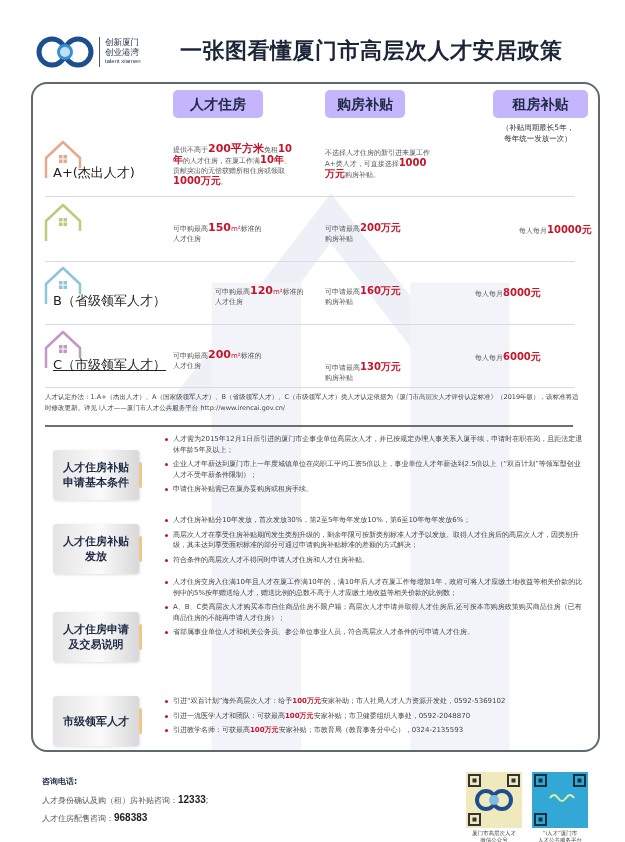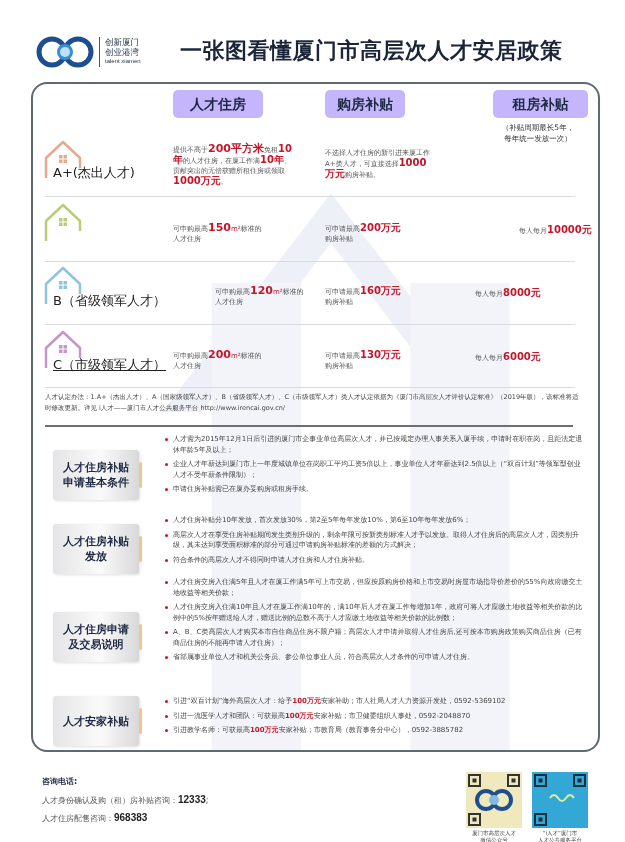--- a/index.html
+++ b/index.html
@@ -143,21 +143,21 @@
       <polyline points="5,40 5,20 22,4 39,20 39,30" fill="none" stroke="#c597c6" stroke-width="2.5" stroke-linejoin="round"></polyline>
       <rect x="18" y="17" width="3.5" height="3.5" fill="#c597c6"></rect>
         <rect x="22.5" y="17" width="3.5" height="3.5" fill="#c597c6"></rect>
       <rect x="18" y="21.5" width="3.5" height="3.5" fill="#c597c6"></rect>
         <rect x="22.5" y="21.5" width="3.5" height="3.5" fill="#c597c6"></rect>
     </svg>
     <div class="row-label" style="top:30px;text-decoration:underline;">C（市级领军人才）</div>
     <div class="cell" style="left:140px;top:24px;width:90px;">
       <span>可申购最高</span><span class="red bigger">200</span><span style="color:#c4162a">m²</span><span>标准的人才住房</span>
     </div>
-    <div class="cell" style="left:292px;top:24px;width:80px;">
+    <div class="cell" style="left:292px;top:36px;width:80px;">
       <span>可申请最高</span><span class="red big">130万元</span><br><span>购房补贴</span>
     </div>
     <div class="cell" style="left:442px;top:26px;width:100px;">
       <span>每人每月</span><span class="red big">6000元</span>
     </div>
   </div>
   <div class="sep" style="top:303px;"></div>
 
   <div class="note">人才认定办法：1.A+（杰出人才）、A（国家级领军人才）、B（省级领军人才）、C（市级领军人才）类人才认定依据为《厦门市高层次人才评价认定标准》（2019年版），该标准将适时修改更新。详见 i人才——厦门市人才公共服务平台 http://www.irencai.gov.cn/</div>
   <div class="thick-sep"></div>
@@ -186,33 +186,32 @@
     <li>符合条件的高层次人才不得同时申请人才住房和人才住房补贴。</li>
   </ul>
 
   <div class="sec-btn" style="top:528px;">
     <div>
         <div>人才住房申请</div>
         <div>及交易说明</div>
       </div>
   </div>
   <ul class="bullets" style="top:493px;">
-    <li>人才住房交房入住满5年且人才在厦工作满5年可上市交易，但应按原购房价格和上市交易时房屋市场指导价差价的55%向政府缴交土地收益等相关价款；</li>
     <li>人才住房交房入住满10年且人才在厦工作满10年的，满10年后人才在厦工作每增加1年，政府可将人才应缴土地收益等相关价款的比例中的5%按年赠送给人才，赠送比例的总数不高于人才应缴土地收益等相关价款的比例数；</li>
     <li>A、B、C类高层次人才购买本市自住商品住房不限户籍；高层次人才申请并取得人才住房后,还可按本市购房政策购买商品住房（已有商品住房的不能再申请人才住房）；</li>
     <li>省部属事业单位人才和机关公务员、参公单位事业人员，符合高层次人才条件的可申请人才住房。</li>
   </ul>
 
   <div class="sec-btn" style="top:612px;">
-    <div>人才安家补贴</div>
+    <div>市级领军人才</div>
   </div>
   <ul class="bullets" style="top:612px;">
     <li><span>引进“双百计划”海外高层次人才：给予</span><span class="red">100万元</span><span>安家补助；市人社局人才人力资源开发处，0592-5369102</span></li>
     <li><span>引进一流医学人才和团队：可获最高</span><span class="red">100万元</span><span>安家补贴；市卫健委组织人事处，0592-2048870</span></li>
-    <li><span>引进教学名师：可获最高</span><span class="red">100万元</span><span>安家补贴；市教育局（教育事务分中心），0592-3885782</span></li>
+    <li><span>引进教学名师：可获最高</span><span class="red">100万元</span><span>安家补贴；市教育局（教育事务分中心），0324-2135593</span></li>
   </ul>
 </div>
 
 <div class="footer">
   <div class="contact-title">咨询电话:</div>
   <div class="contact-line" style="top:42px;">
     <span>人才身份确认及购（租）房补贴咨询：</span><b>12333</b><span>;</span>
   </div>
   <div class="contact-line" style="top:60px;">
     <span>人才住房配售咨询：</span><b>968383</b>

